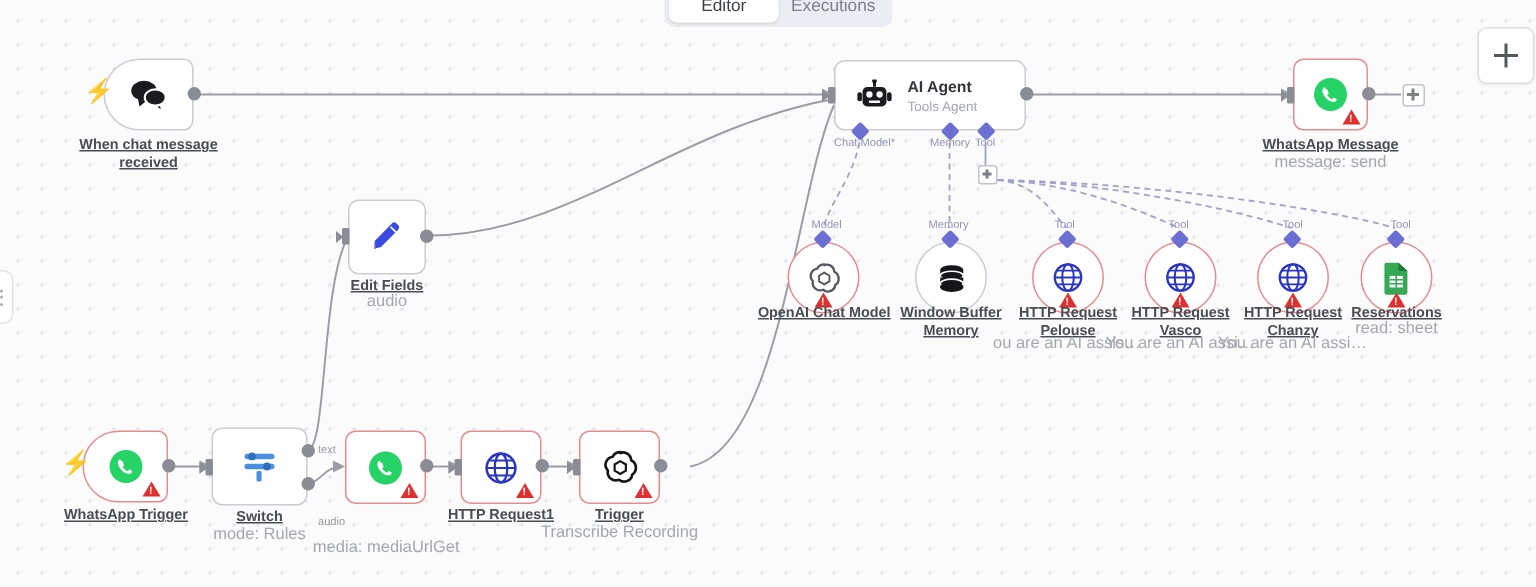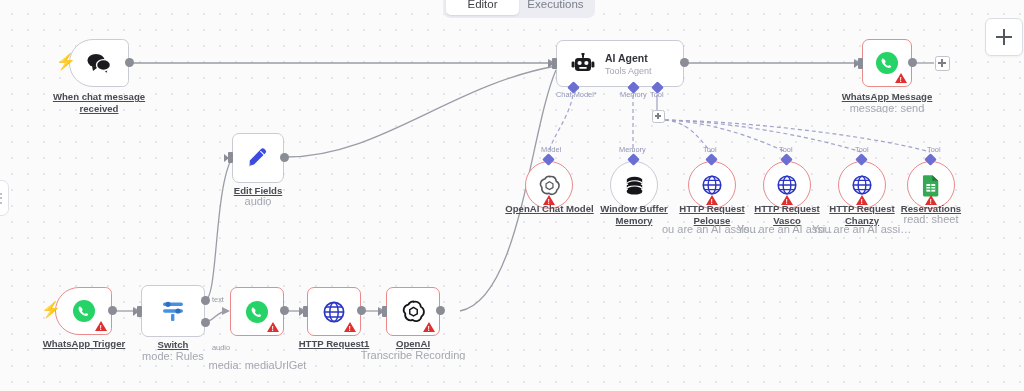--- a/index.html
+++ b/index.html
@@ -345,21 +345,21 @@
 
   <div class="node err" style="left:386px; top:287px; width:54px; height:49px;">
     <svg class="ic" width="25" height="25" viewBox="0 0 24 24">
       <path d="M12 2.3c-2.1 0-4 1.2-4.9 3-1.9.3-3.5 1.6-4.2 3.4-.8 2 .1 4.2 1.2 5.4-.4 1.9.2 3.9 1.7 5.1 1.6 1.3 3.7 1.5 5.4.8 1.3 1.1 3.1 1.5 4.8 1 2-.6 3.4-2.3 3.7-4.3 1.5-1 2.4-2.8 2.3-4.7-.1-2-1.3-3.7-3-4.5-.1-2-1.4-3.8-3.3-4.6-1.2-.5-2.5-.5-3.7 0z" fill="none" stroke="#16161a" stroke-width="1.7" stroke-linejoin="round"></path>
       <path d="M12 8.1 L15.6 10.2 V14.2 L12 16.3 L8.4 14.2 V10.2 z" fill="none" stroke="#16161a" stroke-width="1.4"></path>
     </svg>
     <span class="warn"></span>
   </div>
   <span class="port-in" style="left:382px; top:306px;"></span>
   <span class="port-out" style="left:436px; top:306px;"></span>
-  <div class="cap" style="left:363px; top:338px; width:100px;">OpenAI</div>
+  <div class="cap" style="left:363px; top:338px; width:100px;">Trigger</div>
   <div class="sub" style="left:358px; top:350px; width:110px;">Transcribe Recording</div>
 
   <span class="plabel" style="left:541px; top:145px;">Model</span>
   <span class="dia" style="left:544px; top:155px;"></span>
   <div class="cnode err" style="left:525px; top:161px;">
     <svg class="ic" width="23" height="23" viewBox="0 0 24 24">
       <path d="M12 2.3c-2.1 0-4 1.2-4.9 3-1.9.3-3.5 1.6-4.2 3.4-.8 2 .1 4.2 1.2 5.4-.4 1.9.2 3.9 1.7 5.1 1.6 1.3 3.7 1.5 5.4.8 1.3 1.1 3.1 1.5 4.8 1 2-.6 3.4-2.3 3.7-4.3 1.5-1 2.4-2.8 2.3-4.7-.1-2-1.3-3.7-3-4.5-.1-2-1.4-3.8-3.3-4.6-1.2-.5-2.5-.5-3.7 0z" fill="none" stroke="#55575f" stroke-width="1.6" stroke-linejoin="round"></path>
       <path d="M12 8.1 L15.6 10.2 V14.2 L12 16.3 L8.4 14.2 V10.2 z" fill="none" stroke="#55575f" stroke-width="1.3"></path>
     </svg>
     <span class="warn"></span>

